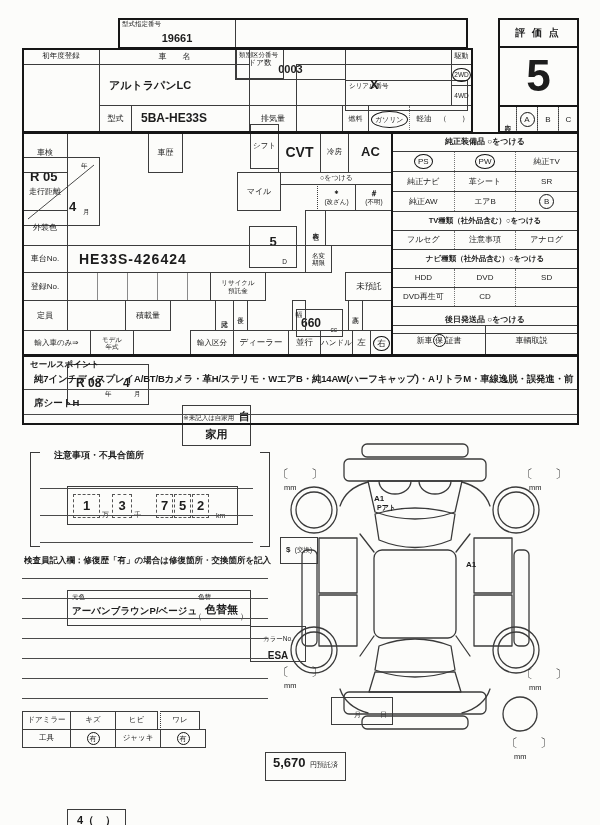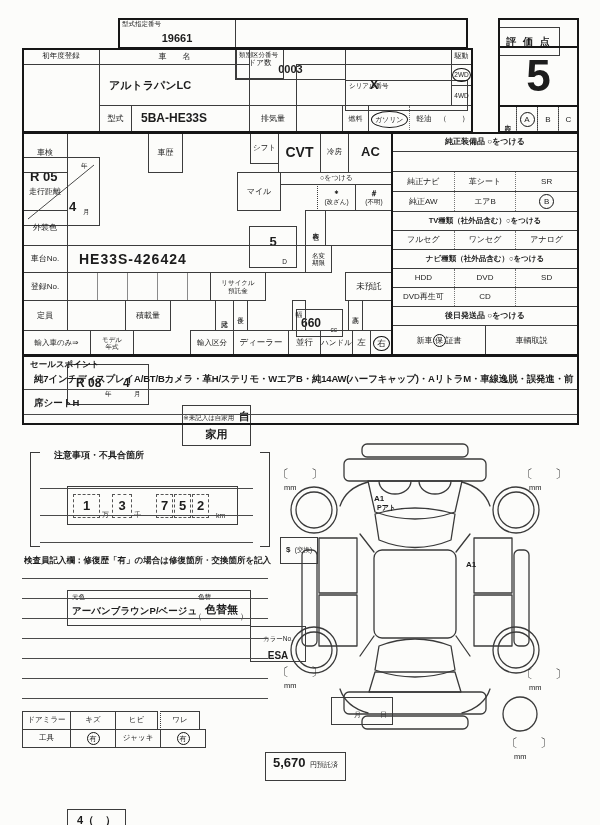--- a/index.html
+++ b/index.html
@@ -35,21 +35,21 @@
   </div>
   <div class="cl rel" style="left:235px;top:18px;width:111px;height:31px">
     <span class="lbltl">類別区分番号</span>
     <span class="abs t11 b" style="left:0;right:0;top:13px">0003</span>
   </div>
   <div class="cl rel" style="left:345px;top:18px;width:123px;height:31px">
     <span class="lbltl">シリアル番号</span>
     <span class="abs t11" style="left:0;right:0;top:13px"></span>
   </div>
 
-  <div class="cl t10 b" style="left:498px;top:27px;width:62px;height:29px;letter-spacing:2px">評 価 点</div>
+  <div class="cl t10 b" style="left:498px;top:18px;width:80px;height:29px;letter-spacing:2px">評 価 点</div>
   <div class="cl b" style="left:498px;top:46px;width:81px;height:61px;font-size:44px">5</div>
   <div class="cl t6 stack" style="left:498px;top:106px;width:19px;height:27px">内装</div>
   <div class="cl t8 dotl" style="left:516px;top:106px;width:22px;height:27px">
       <span class="mark">A</span>
     </div>
   <div class="cl t8 dotl" style="left:537px;top:106px;width:22px;height:27px">B</div>
   <div class="cl t8 dotl" style="left:558px;top:106px;width:21px;height:27px">C</div>
 
   <div class="cl t75" style="left:22px;top:48px;width:78px;height:17px">初年度登録</div>
   <div class="cl rel" style="left:22px;top:64px;width:78px;height:69px">
@@ -96,21 +96,21 @@
     <span class="abs t12 b" style="left:8px;top:12px">R 08</span>
     <span class="abs t6" style="left:37px;top:25px">年</span>
     <span class="abs t12 b" style="left:55px;top:12px">4</span>
     <span class="abs t6" style="left:66px;top:25px">月</span>
   </div>
   <div class="cl t8" style="left:148px;top:132px;width:35px;height:41px">車歴</div>
   <div class="cl fc rel" style="left:182px;top:132px;width:69px;height:41px">
     <span class="t6" style="margin-top:2px">※未記入は自家用</span>
     <span class="t11 b" style="margin-top:3px">自家用</span>
   </div>
-  <div class="cl t75" style="left:250px;top:132px;width:29px;height:32px">シフト</div>
+  <div class="cl t75" style="left:250px;top:124px;width:29px;height:45px">シフト</div>
   <div class="cl t14 b" style="left:278px;top:132px;width:43px;height:41px">CVT</div>
   <div class="cl t75" style="left:320px;top:132px;width:29px;height:41px">冷房</div>
   <div class="cl t13 b" style="left:348px;top:132px;width:45px;height:41px">AC</div>
 
   <div class="cl t8" style="left:22px;top:172px;width:46px;height:39px">走行距離</div>
   <div class="cl rel" style="left:67px;top:172px;width:171px;height:39px">
     <span class="dash" style="left:5px;top:7px;width:27px;height:24px">1</span>
     <span class="abs t7" style="left:34px;top:24px">万</span>
     <span class="dash" style="left:44px;top:7px;width:20px;height:24px">3</span>
     <span class="abs t7" style="left:66px;top:24px">千</span>
@@ -200,50 +200,59 @@
   <div class="cl t75" style="left:190px;top:330px;width:44px;height:26px">輸入区分</div>
   <div class="cl t85" style="left:233px;top:330px;width:56px;height:26px">ディーラー</div>
   <div class="cl t85" style="left:288px;top:330px;width:33px;height:26px;border-left-style:dotted">並行</div>
   <div class="cl t75" style="left:320px;top:330px;width:33px;height:26px">ハンドル</div>
   <div class="cl t85" style="left:352px;top:330px;width:19px;height:26px">左</div>
   <div class="cl t85" style="left:370px;top:330px;width:23px;height:26px;border-left-style:dotted">
       <span class="mark">右</span>
     </div>
 
   <div class="cl t8 b" style="left:392px;top:132px;width:186px;height:20px">純正装備品 ○をつける</div>
+  <div class="cl" style="left:392px;top:151px;width:186px;height:21px">
+    <span class="t8" style="flex:1;display:flex;align-items:center;justify-content:center">
+        <span class="mark t8">PS</span>
+      </span>
+    <span class="t8 dotl" style="flex:1;display:flex;align-items:center;justify-content:center;height:100%">
+        <span class="mark t8">PW</span>
+      </span>
+    <span class="t8 dotl" style="flex:1;display:flex;align-items:center;justify-content:center;height:100%">純正TV</span>
+  </div>
   <div class="cl" style="left:392px;top:171px;width:186px;height:21px">
     <span class="t8" style="flex:1">純正ナビ</span>
     <span class="t8 dotl" style="flex:1;height:100%;display:flex;align-items:center;justify-content:center">革シート</span>
     <span class="t8 dotl" style="flex:1;height:100%;display:flex;align-items:center;justify-content:center">SR</span>
   </div>
   <div class="cl" style="left:392px;top:191px;width:186px;height:21px">
     <span class="t8" style="flex:1">純正AW</span>
     <span class="t8 dotl" style="flex:1;height:100%;display:flex;align-items:center;justify-content:center">エアB</span>
     <span class="dotl" style="flex:1;height:100%;display:flex;align-items:center;justify-content:center">
         <span class="mark t8">B</span>
       </span>
   </div>
   <div class="cl t75 b" style="left:392px;top:211px;width:186px;height:20px">TV種類（社外品含む）○をつける</div>
   <div class="cl" style="left:392px;top:230px;width:186px;height:20px">
     <span class="t8" style="flex:1">フルセグ</span>
-    <span class="t8 dotl" style="flex:1;height:100%;display:flex;align-items:center;justify-content:center">ワンセグ</span>
+    <span class="t8 dotl" style="flex:1;height:100%;display:flex;align-items:center;justify-content:center">注意事項</span>
     <span class="t8 dotl" style="flex:1;height:100%;display:flex;align-items:center;justify-content:center">アナログ</span>
   </div>
   <div class="cl t75 b" style="left:392px;top:249px;width:186px;height:20px">ナビ種類（社外品含む）○をつける</div>
   <div class="cl" style="left:392px;top:268px;width:186px;height:20px">
     <span class="t8" style="flex:1">HDD</span>
     <span class="t8 dotl" style="flex:1;height:100%;display:flex;align-items:center;justify-content:center">DVD</span>
     <span class="t8 dotl" style="flex:1;height:100%;display:flex;align-items:center;justify-content:center">SD</span>
   </div>
   <div class="cl" style="left:392px;top:287px;width:186px;height:20px">
     <span class="t8" style="flex:1">DVD再生可</span>
     <span class="t8 dotl" style="flex:1;height:100%;display:flex;align-items:center;justify-content:center">CD</span>
     <span class="t8 dotl" style="flex:1;height:100%;display:flex;align-items:center;justify-content:center"></span>
   </div>
-  <div class="cl t8 b" style="left:392px;top:306px;width:186px;height:20px">後日発送品 ○をつける</div>
+  <div class="cl t8 b" style="left:392px;top:306px;width:186px;height:28px">後日発送品 ○をつける</div>
   <div class="cl t8" style="left:392px;top:325px;width:94px;height:31px">
     <span>新車</span>
       <span class="mark t8" style="min-width:13px;height:13px;padding:0 1px">保</span>
       <span>証書</span>
   </div>
   <div class="cl t8" style="left:485px;top:325px;width:93px;height:31px;border-left-style:dotted">車輌取説</div>
 
   <div class="abs t85 b" style="left:30px;top:359px">セールスポイント</div>
   <div class="abs t95 b nw" style="left:34px;top:373px;width:540px;letter-spacing:-0.2px">純7インチディスプレイA/BT/Bカメラ・革H/ステリモ・WエアB・純14AW(ハーフキャップ)・AリトラM・車線逸脱・誤発進・前</div>
   <div class="rule" style="left:23px;top:389px;width:555px"></div>

